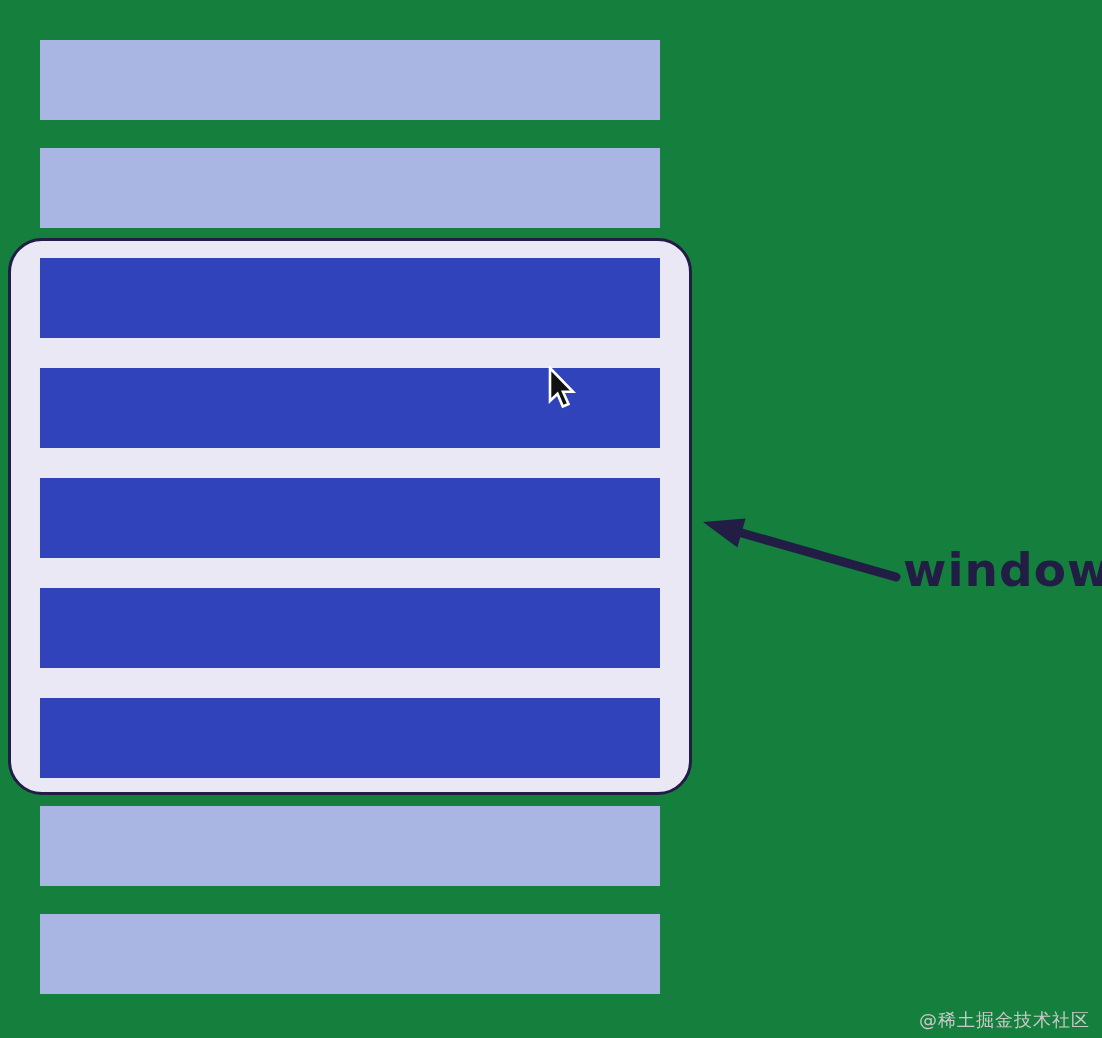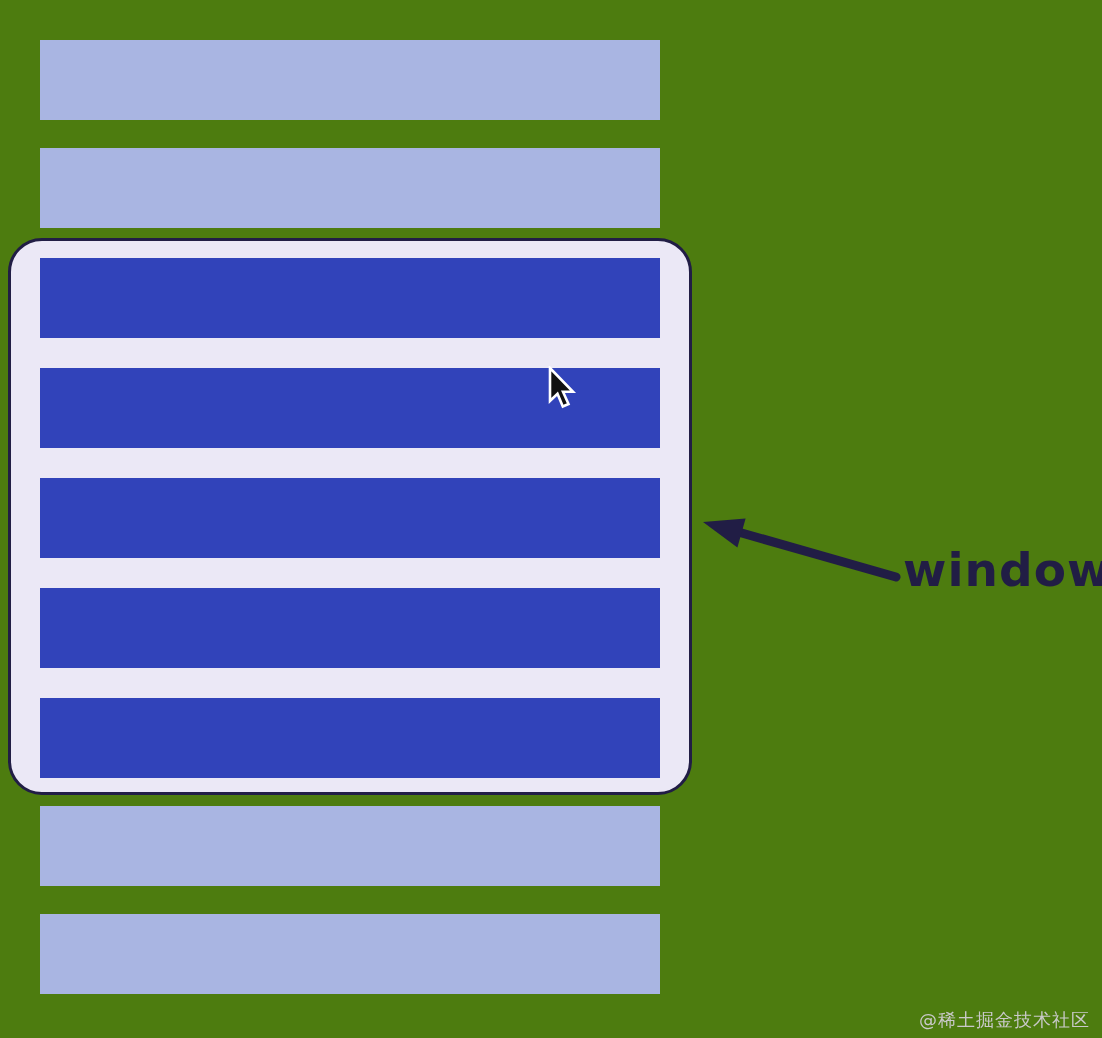--- a/index.html
+++ b/index.html
@@ -5,21 +5,21 @@
   html, body {
     margin: 0;
     padding: 0;
     background: #ffffff;
     font-family: "DejaVu Sans", "Liberation Sans", sans-serif;
   }
   .canvas {
     position: relative;
     width: 1102px;
     height: 1038px;
-    background: #4d7c0f;
+    background: #15803d;
     overflow: hidden;
   }
   
   .window-frame {
     position: absolute;
     left: 8px;
     top: 238px;
     width: 678px;
     height: 551px;
     background: #ebe8f6;

